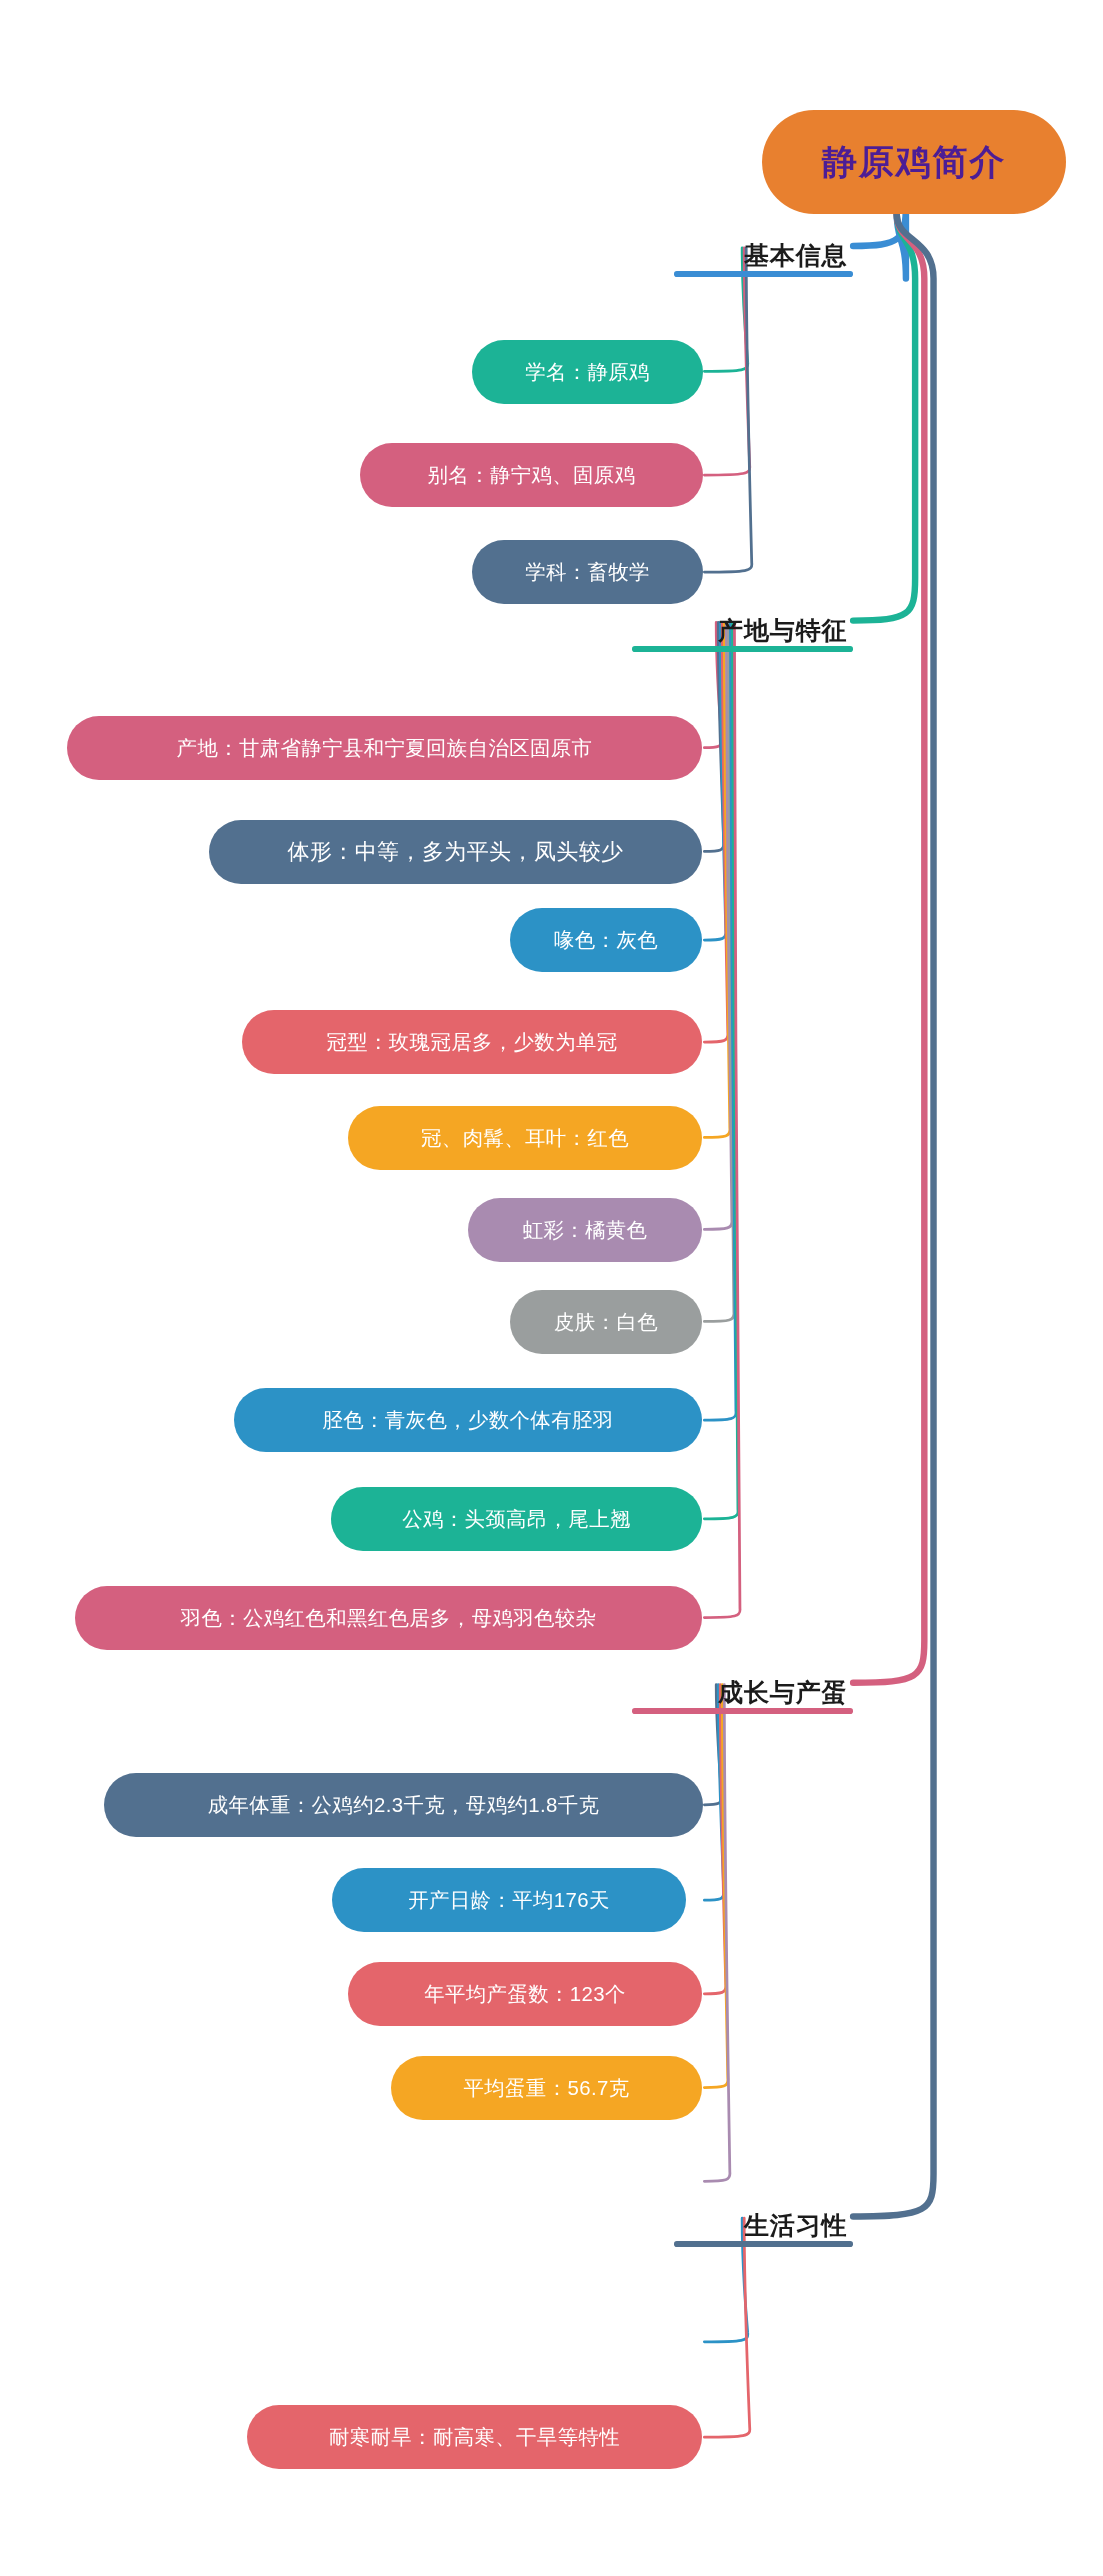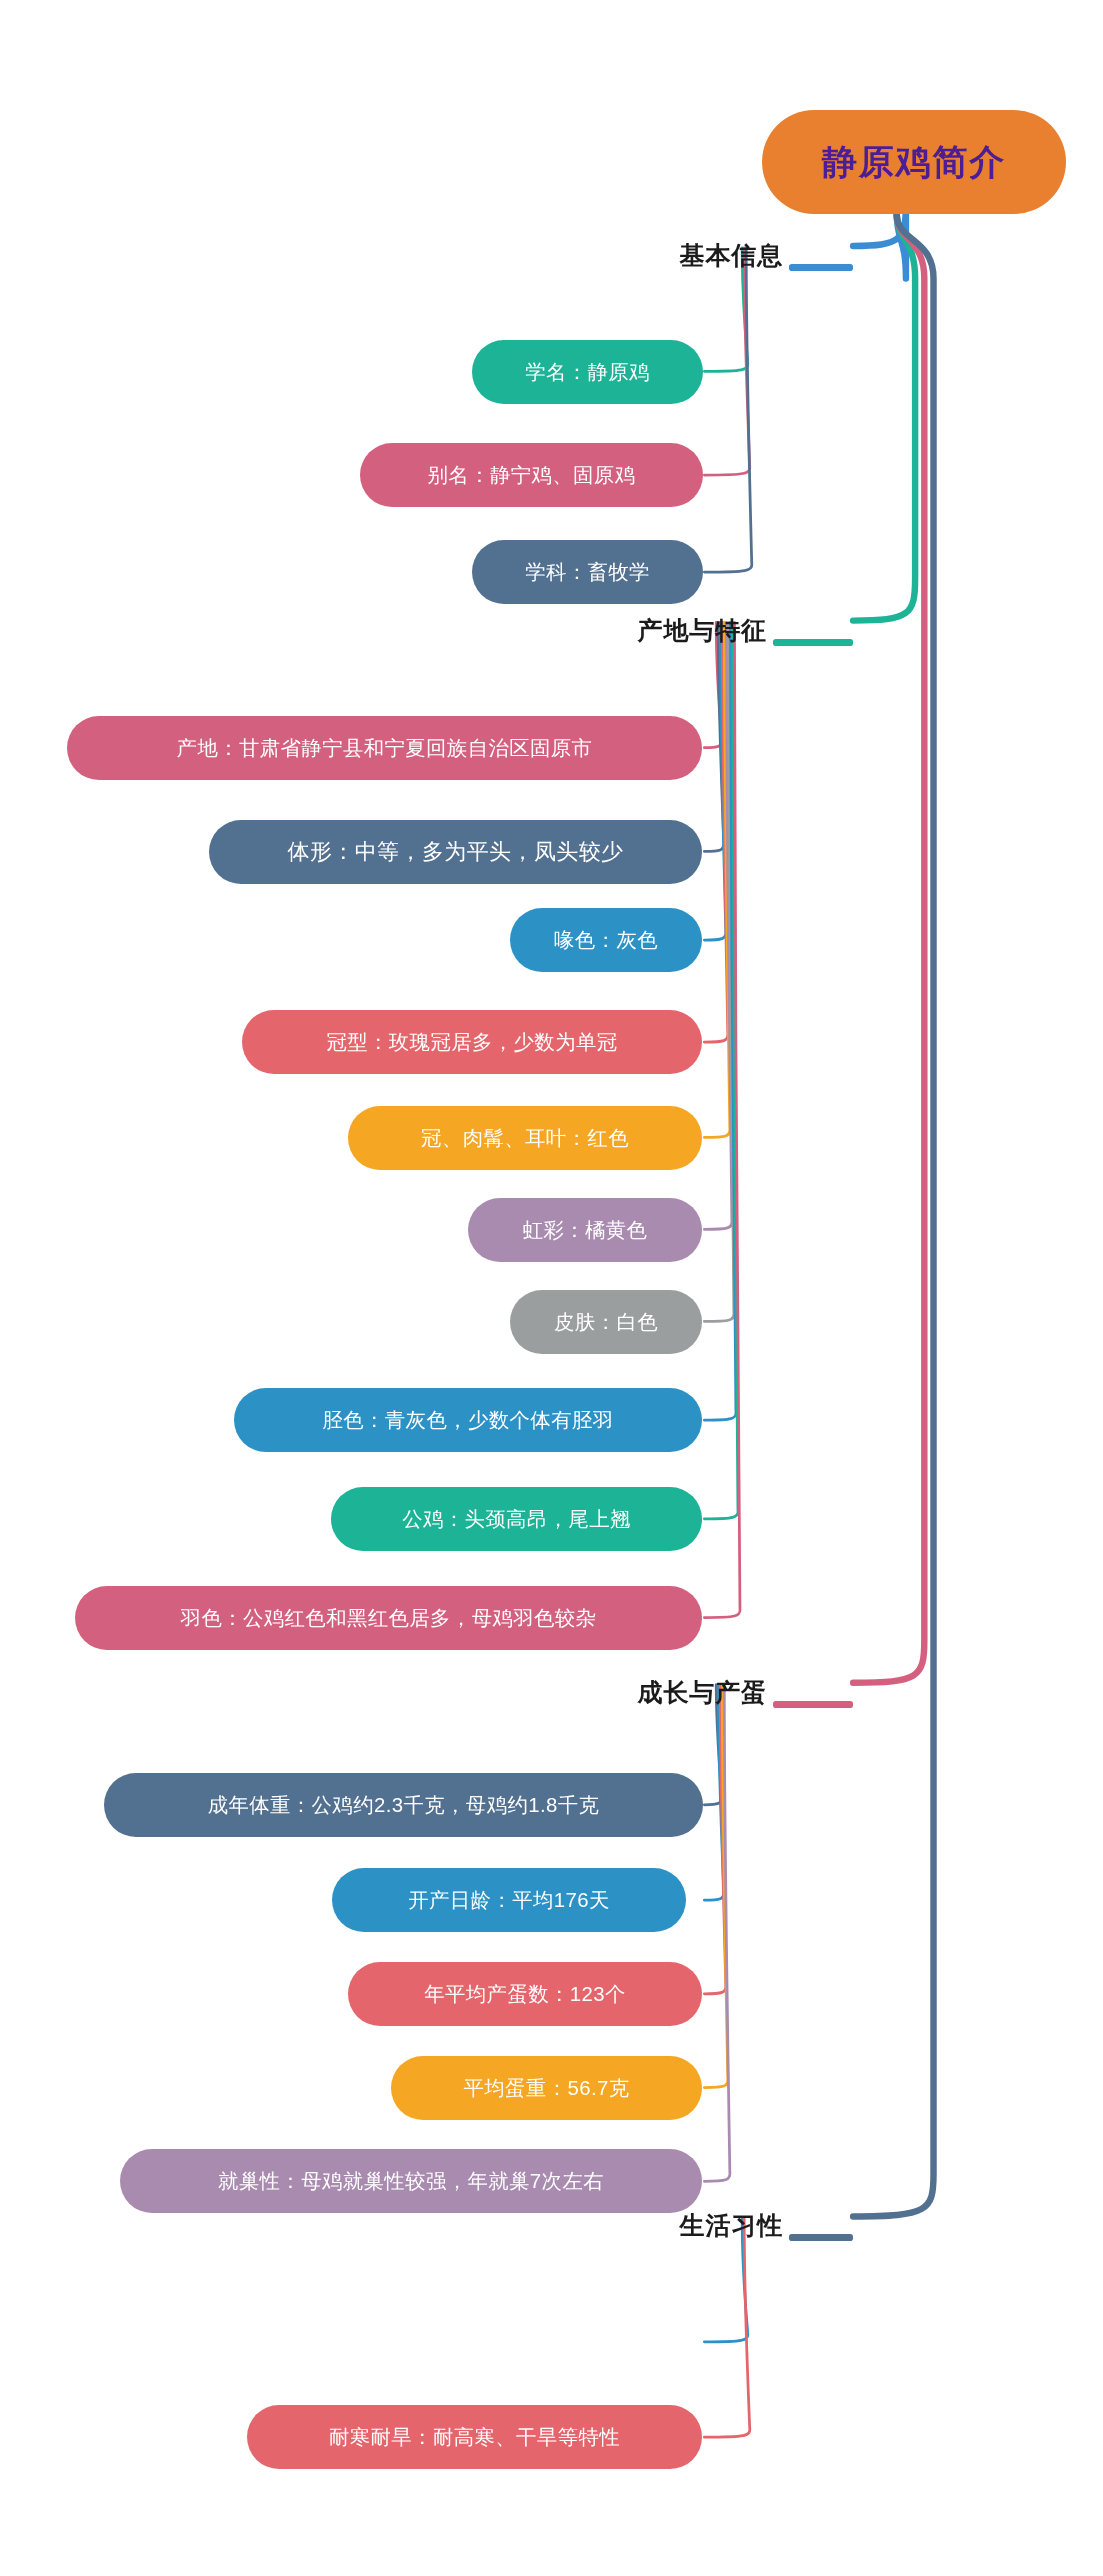--- a/index.html
+++ b/index.html
@@ -30,20 +30,21 @@
     letter-spacing:1.8px;
     white-space:nowrap;
     box-sizing:border-box;
     z-index:4;
   }
   
   .branch-head{
     position:absolute;
     z-index:4;
     display:flex;
+    flex-direction:column;
     align-items:flex-end;
   }
   .branch-head .bh-text{
     color:#1b1b1b;
     font-size:25px;
     font-weight:bold;
     letter-spacing:0.9px;
     white-space:nowrap;
     line-height:1.12;
     padding:0 5.5px 1.8px 5.5px;
@@ -121,20 +122,19 @@
     <div class="leaf" style="left: 331px; top: 1487px; width: 371px; height: 64px; background: rgb(28, 179, 150); border-radius: 32px; font-size: 20.4px;">公鸡：头颈高昂，尾上翘</div>
     <div class="leaf" style="left: 75px; top: 1586px; width: 627px; height: 64px; background: rgb(212, 96, 127); border-radius: 32px; font-size: 20.4px;">羽色：公鸡红色和黑红色居多，母鸡羽色较杂</div>
     <div class="branch-head" style="left: 632px; top: 1678px; width: 221px;">
       <div class="bh-text">成长与产蛋</div>
       <div class="bh-rule" style="background: rgb(212, 96, 127);"></div>
     </div>
     <div class="leaf" style="left: 104px; top: 1773px; width: 599px; height: 64px; background: rgb(82, 112, 143); border-radius: 32px; font-size: 20.4px;">成年体重：公鸡约2.3千克，母鸡约1.8千克</div>
     <div class="leaf" style="left: 332px; top: 1868px; width: 354px; height: 64px; background: rgb(44, 146, 198); border-radius: 32px; font-size: 20.4px;">开产日龄：平均176天</div>
     <div class="leaf" style="left: 348px; top: 1962px; width: 354px; height: 64px; background: rgb(228, 101, 107); border-radius: 32px; font-size: 20.4px;">年平均产蛋数：123个</div>
     <div class="leaf" style="left: 391px; top: 2056px; width: 311px; height: 64px; background: rgb(245, 166, 35); border-radius: 32px; font-size: 20.4px;">平均蛋重：56.7克</div>
-    <div class="leaf" style="left: 120px; top: 2149px; width: 582px; height: 64px; background: rgb(169, 139, 176); border-radius: 32px; font-size: 20.4px;">就巢性：母鸡就巢性较强，年就巢7次左右</div>
     <div class="branch-head" style="left: 674px; top: 2211px; width: 179px;">
       <div class="bh-text">生活习性</div>
       <div class="bh-rule" style="background: rgb(82, 112, 143);"></div>
     </div>
     <div class="leaf" style="left: 247px; top: 2405px; width: 455px; height: 64px; background: rgb(228, 101, 107); border-radius: 32px; font-size: 20.4px;">耐寒耐旱：耐高寒、干旱等特性</div>
   </div>
 
 
 </body></html>

